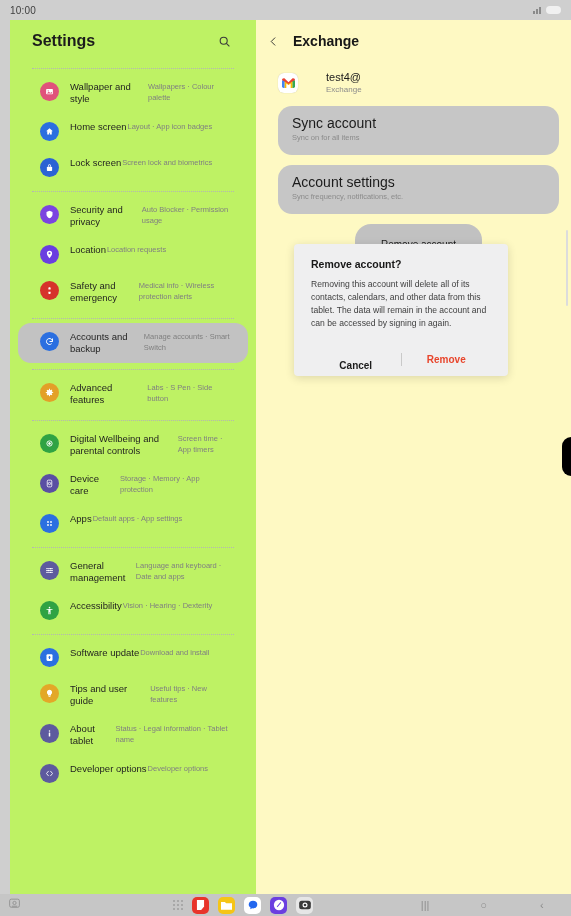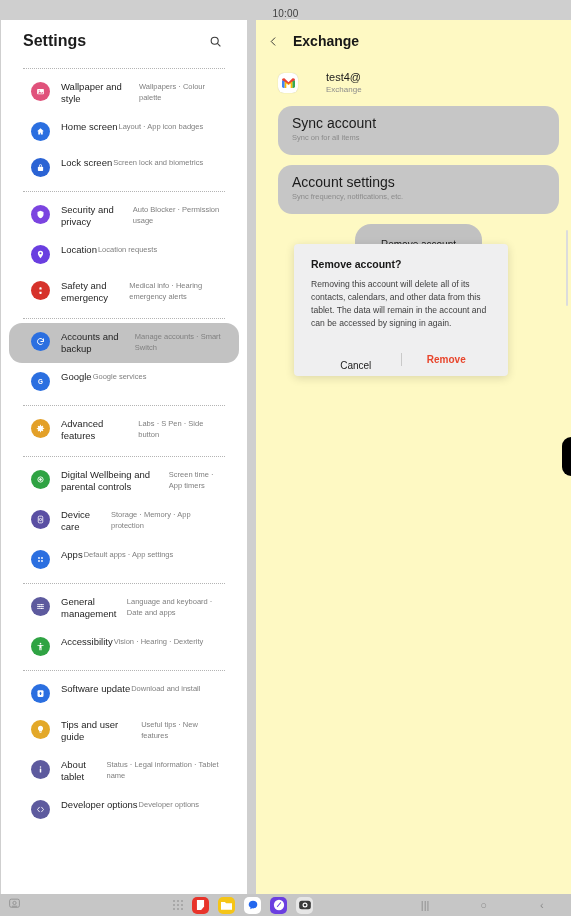--- a/index.html
+++ b/index.html
@@ -12,36 +12,35 @@
   .screen {
     position: relative;
     width: 571px; height: 916px;
     background: #cfcfcf;
   }
   
   .statusbar {
     position: absolute; top: 0; left: 0; width: 571px; height: 20px;
     display: flex; align-items: center; justify-content: space-between;
     padding: 8px 10px;
-    flex-direction: column;
   }
   .clock { font-size: 10px; color: #404040; letter-spacing: .2px; }
   .status-right { display: flex; align-items: center; gap: 5px; }
   .sig { display: flex; align-items: flex-end; gap: 1px; height: 8px; }
   .sig i { display: block; width: 2px; background: #8a8a8a; }
   .sig i:nth-child(1) { height: 3px; }
   .sig i:nth-child(2) { height: 5px; }
   .sig i:nth-child(3) { height: 7px; }
   .batt {
     width: 15px; height: 8px; border-radius: 4px; background: #f0f0f0;
   }
   
   .left-pane {
-    position: absolute; top: 20px; left: 1px; width: 246px; height: 874px;
-    background: #ffffff;
+    position: absolute; top: 20px; left: 10px; width: 246px; height: 874px;
+    background: #bef264;
     overflow: hidden;
   }
   .left-header {
     height: 42px; display: flex; align-items: center;
     justify-content: space-between; padding: 0 20px 0 22px;
   }
   .left-title { font-size: 16px; font-weight: bold; color: #1c1c1c; }
   .search-btn {
     width: 24px; height: 24px; display: flex; align-items: center; justify-content: center;
   }
@@ -109,21 +108,21 @@
   }
   .dlg-actions {
     display: flex; align-items: center; height: 34px;
     border-top: 0px; position: relative;
   }
   .dlg-btn {
     flex: 1; text-align: center; font-size: 10px; background: none;
     border: none; font-family: "Liberation Sans", sans-serif;
     cursor: pointer; padding: 8px 0;
   }
-  .dlg-cancel { color: #1c1c1c; font-weight: normal; margin-top: 12px; }
+  .dlg-cancel { color: #1c1c1c; font-weight: bold; margin-top: 12px; }
   .dlg-remove { color: #e8452c; font-weight: bold; }
   .dlg-divider {
     width: 1px; height: 13px; background: #c9c9c9;
   }
   
   .scrollbar {
     position: absolute; right: 3px; top: 230px; width: 2px; height: 76px;
     background: #dcdcdc; border-radius: 2px;
   }
   
@@ -235,45 +234,34 @@
         </div>
         <div class="s-item">
           <div class="s-ico" style="background: rgb(214, 50, 43);">
             <svg width="9" height="9" viewBox="0 0 24 24" fill="#fff">
               <rect x="9" y="3" width="6" height="18" rx="2"></rect>
               <rect x="3" y="9" width="18" height="6" rx="2" fill="#d6322b"></rect>
             </svg>
           </div>
           <div class="s-txt">
             <div class="s-title">Safety and emergency</div>
-            <div class="s-sub">Medical info  ·  Hearing emergency alerts</div>
+            <div class="s-sub">Medical info  ·  Wireless protection alerts</div>
           </div>
         </div>
         <div class="sep"></div>
         <div class="s-item active">
           <div class="s-ico" style="background: rgb(43, 111, 224);">
             <svg width="9" height="9" viewBox="0 0 24 24" fill="none" stroke="#fff" stroke-width="2.6">
               <path d="M20 12a8 8 0 10-2.3 5.6"></path>
               <polyline points="20,5 20,12 13,12" stroke-linecap="round"></polyline>
             </svg>
           </div>
           <div class="s-txt">
             <div class="s-title">Accounts and backup</div>
             <div class="s-sub">Manage accounts  ·  Smart Switch</div>
-          </div>
-        </div>
-        <div class="s-item">
-          <div class="s-ico" style="background: rgb(43, 111, 224);">
-            <svg width="9" height="9" viewBox="0 0 24 24">
-              <text x="12" y="18" font-size="17" font-family="Liberation Sans" font-weight="bold" fill="#fff" text-anchor="middle">G</text>
-            </svg>
-          </div>
-          <div class="s-txt">
-            <div class="s-title">Google</div>
-            <div class="s-sub">Google services</div>
           </div>
         </div>
         <div class="sep"></div>
         <div class="s-item">
           <div class="s-ico" style="background: rgb(227, 160, 40);">
             <svg width="9" height="9" viewBox="0 0 24 24" fill="#fff">
               <path d="M12 8a4 4 0 100 8 4 4 0 000-8zm0 2.4a1.6 1.6 0 110 3.2 1.6 1.6 0 010-3.2z"></path>
               <path d="M11 2h2l.5 3 2 .9 2.6-1.6 1.4 1.4-1.6 2.6.9 2 3 .5v2l-3 .5-.9 2 1.6 2.6-1.4 1.4-2.6-1.6-2 .9L13 22h-2l-.5-3-2-.9-2.6 1.6-1.4-1.4 1.6-2.6-.9-2L2 13v-2l3-.5.9-2L4.3 5.9l1.4-1.4L8.3 6.1l2-.9z"></path>
             </svg>
           </div>

